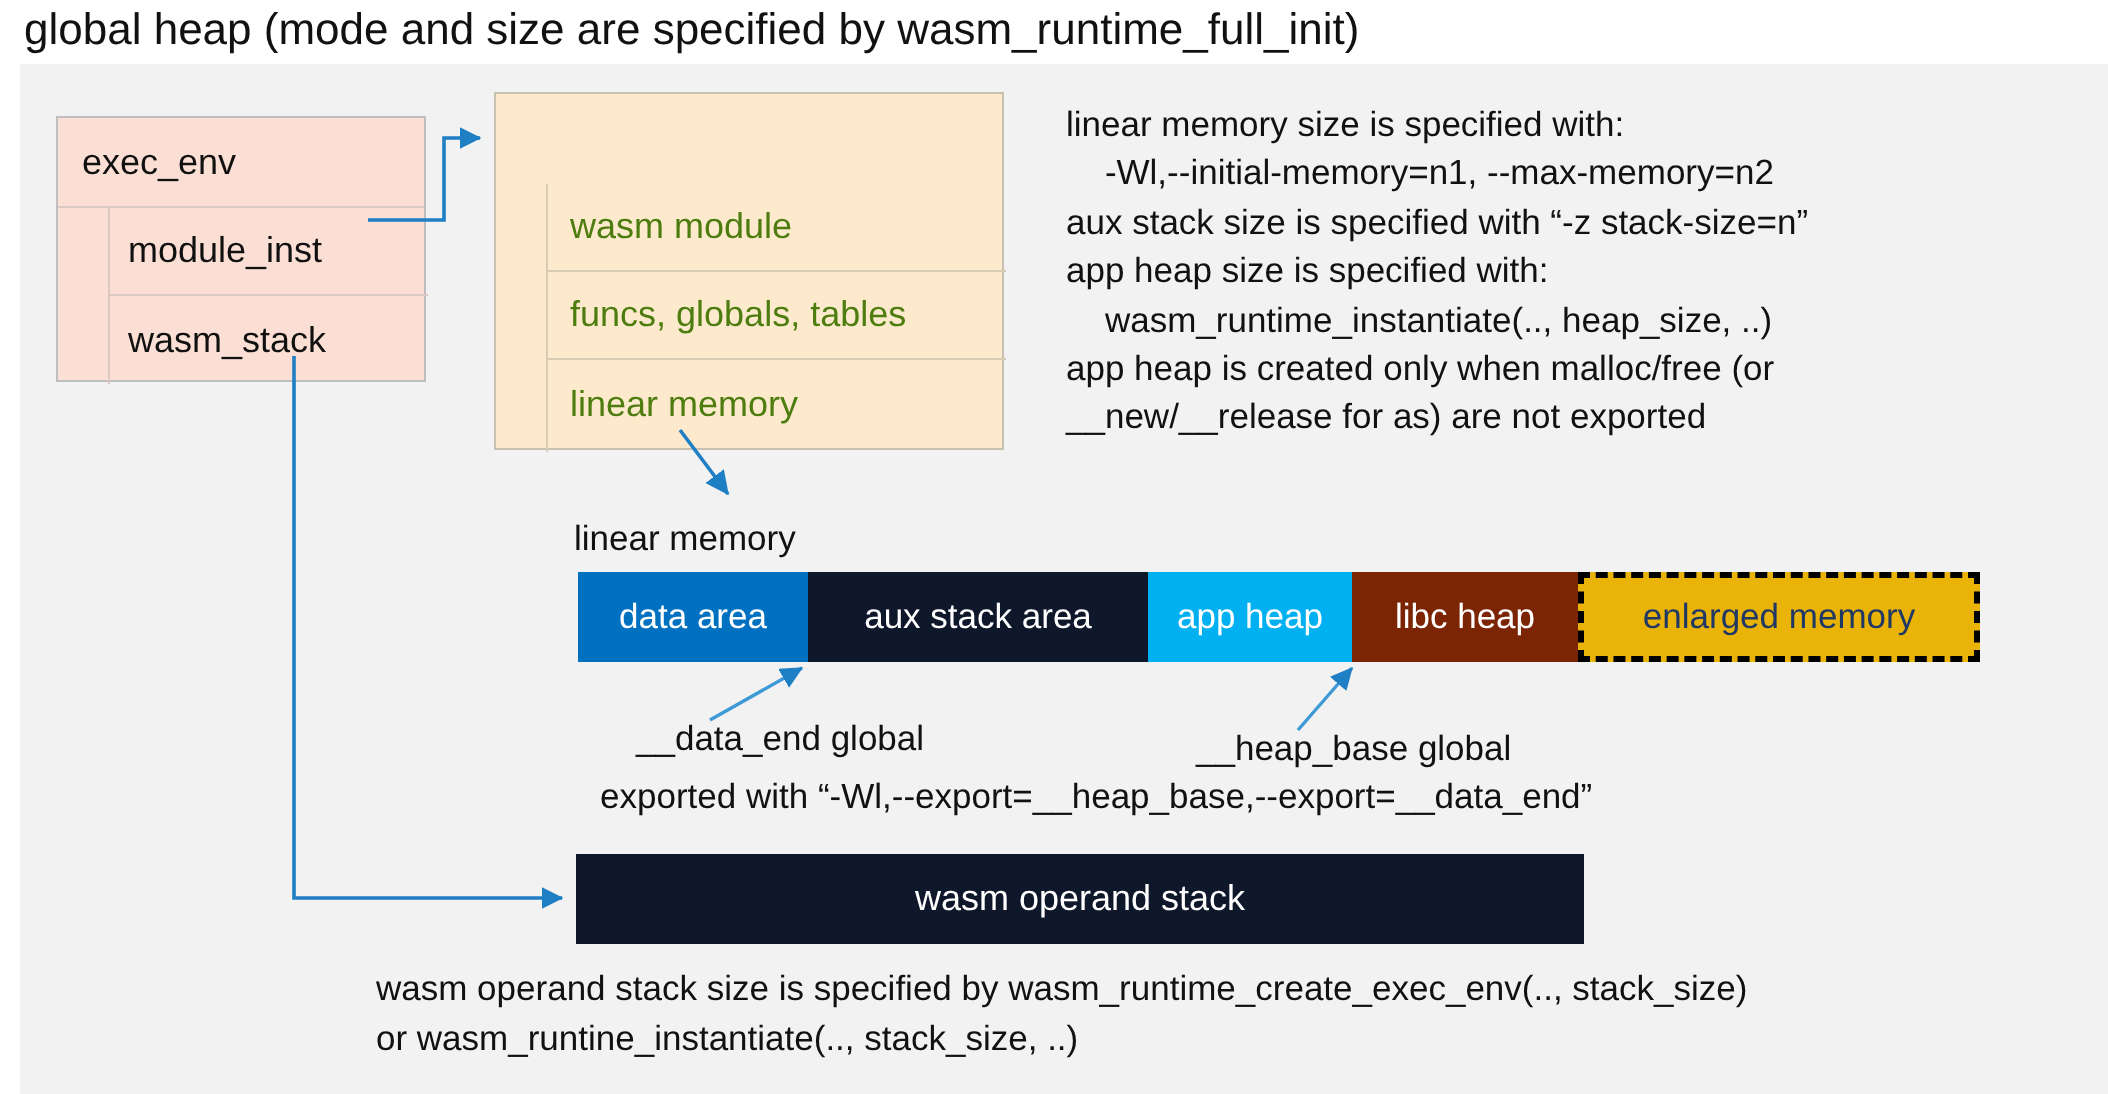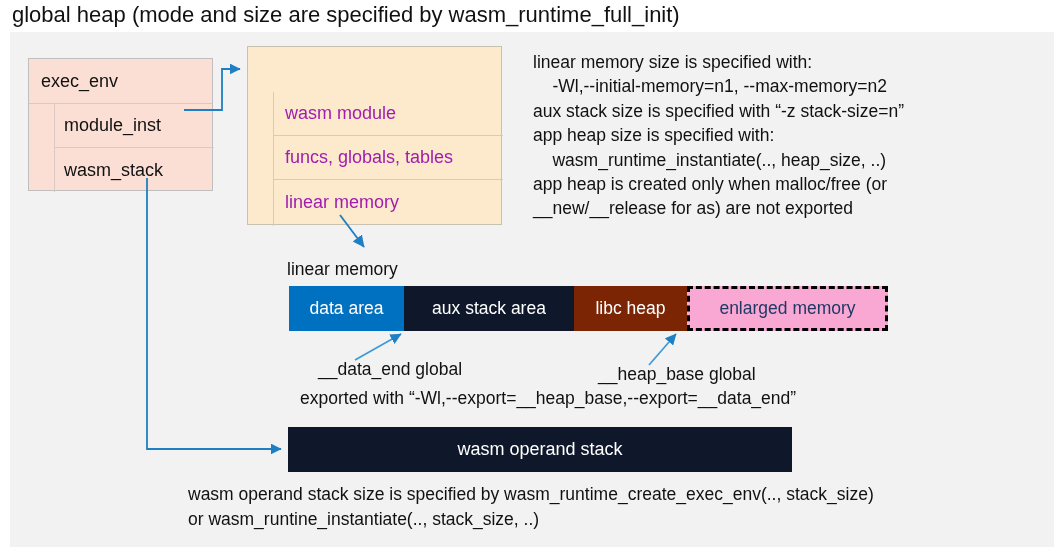--- a/index.html
+++ b/index.html
@@ -61,21 +61,21 @@
     display:flex;align-items:center;padding-left:12px;
     box-sizing:border-box;font-size:18px;color:#111;
   }
   .wmi .gutter{
     position:absolute;left:0;top:45px;width:25px;height:134px;
     border-right:1px solid #d8cbb3;
   }
   .wmi .row{
     position:absolute;left:25px;width:230px;height:44px;
     display:flex;align-items:center;padding-left:12px;
-    box-sizing:border-box;font-size:18px;color:#a21caf;
+    box-sizing:border-box;font-size:18px;color:#4d7c0f;
   }
   .wmi .r1{top:45px;border-bottom:1px solid #d8cbb3;}
   .wmi .r2{top:89px;border-bottom:1px solid #d8cbb3;}
   .wmi .r3{top:133px;}
 
   .notes{
     position:absolute;left:533px;top:50px;width:500px;
     font-size:17.5px;line-height:24.4px;color:#111;
     white-space:pre;
   }
@@ -92,21 +92,21 @@
   .seg{
     height:45px;display:flex;align-items:center;justify-content:center;
     color:#ffffff;font-size:17.5px;box-sizing:border-box;
     white-space:nowrap;
   }
   .seg.s0{width:115px;background:#0070c0;}
   .seg.s1{width:170px;background:#0f172a;}
   .seg.s2{width:102px;background:#00b0f0;}
   .seg.s3{width:113px;background:#7b2504;}
   .seg.s4{
-    width:201px;background:#f9a8d4;color:#1f3864;
+    width:201px;background:#eab308;color:#1f3864;
     border:3px dashed #000000;
   }
 
   .cap{
     position:absolute;font-size:17.5px;color:#111;white-space:nowrap;
   }
   .cap-data-end{left:318px;top:359px;}
   .cap-heap-base{left:598px;top:364px;}
   .cap-exported{left:300px;top:388px;}
 
@@ -153,20 +153,21 @@
 app heap size is specified with:
     wasm_runtime_instantiate(.., heap_size, ..)
 app heap is created only when malloc/free (or
 __new/__release for as) are not exported</div>
 
   <div class="lm-label">linear memory</div>
 
   <div class="membar">
     <div class="seg s0">data area</div>
     <div class="seg s1">aux stack area</div>
+    <div class="seg s2">app heap</div>
     <div class="seg s3">libc heap</div>
     <div class="seg s4">enlarged memory</div>
   </div>
 
   <div class="cap cap-data-end">__data_end global</div>
   <div class="cap cap-heap-base">__heap_base global</div>
   <div class="cap cap-exported">exported with “-Wl,--export=__heap_base,--export=__data_end”</div>
 
   <div class="opstack">wasm operand stack</div>
 

